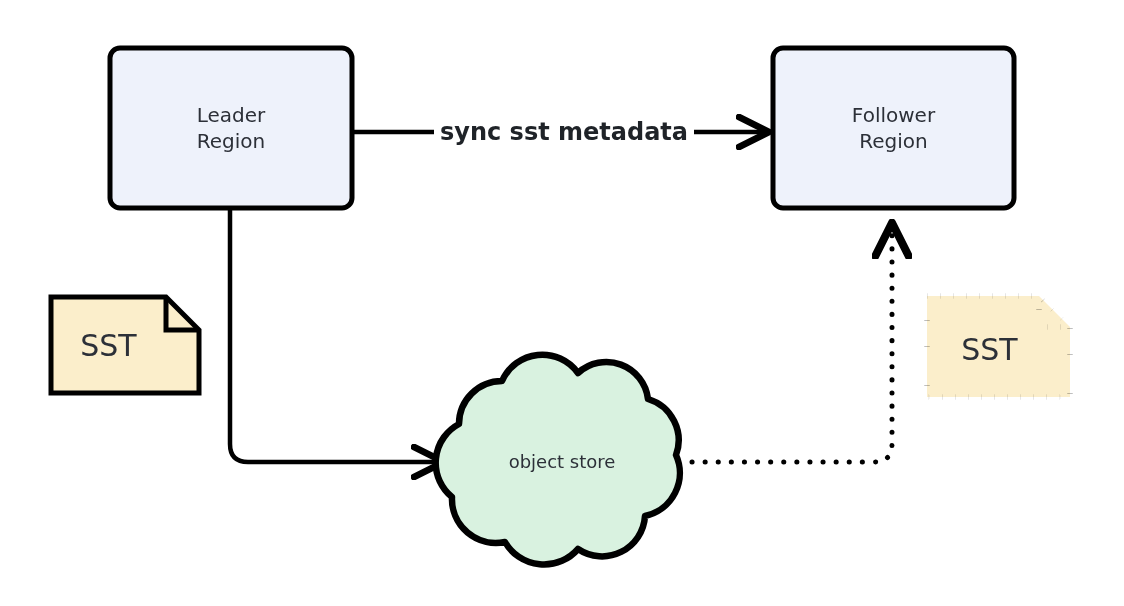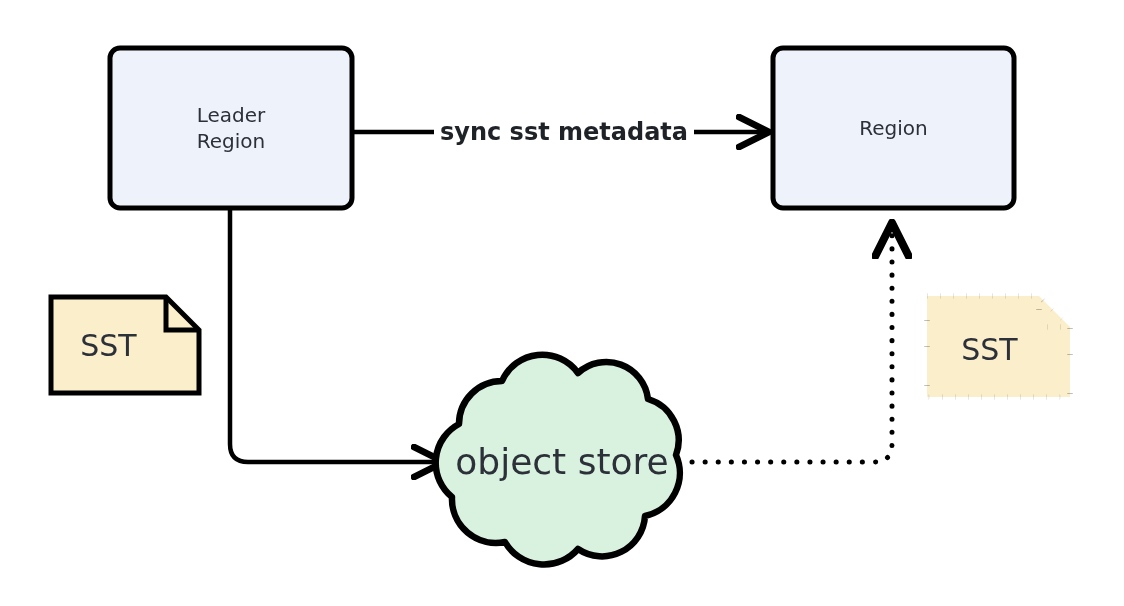--- a/index.html
+++ b/index.html
@@ -37,21 +37,21 @@
     pointer-events: none;
     line-height: 1.32;
   }
   .lbl-region {
     font-size: 20px;
   }
   .lbl-doc {
     font-size: 30px;
   }
   .lbl-cloud {
-    font-size: 36px;
+    font-size: 18px;
   }
   .edge-label {
     position: absolute;
     color: #1f2328;
     font-size: 24px;
     white-space: nowrap;
     background: #ffffff;
     padding: 0 6px;
     pointer-events: none;
   }
@@ -102,20 +102,21 @@
              A 44 44 0 0 1 459 424
              A 43 43 0 0 1 502 381 Z" fill="#d9f2e0" stroke="#000000" stroke-width="6.5" stroke-linejoin="round"></path>
   </svg>
 
   <div class="node-label lbl-region" style="left:110px; top:48px; width:242px; height:160px;">
     <span>Leader</span>
     <span>Region</span>
   </div>
 
   <div class="node-label lbl-region" style="left:773px; top:48px; width:241px; height:160px;">
+    <span>Follower</span>
     <span>Region</span>
   </div>
 
   <div class="node-label lbl-doc" style="left:51px; top:318px; width:115px; height:55px;">SST</div>
 
   <div class="node-label lbl-doc" style="left:932px; top:322px; width:115px; height:55px;">SST</div>
 
   <div class="node-label lbl-cloud" style="left:442px; top:432px; width:240px; height:60px;">object store</div>
 
   <div class="edge-label" style="left:434px; top:118px;font-weight:bold;">sync sst metadata</div>

